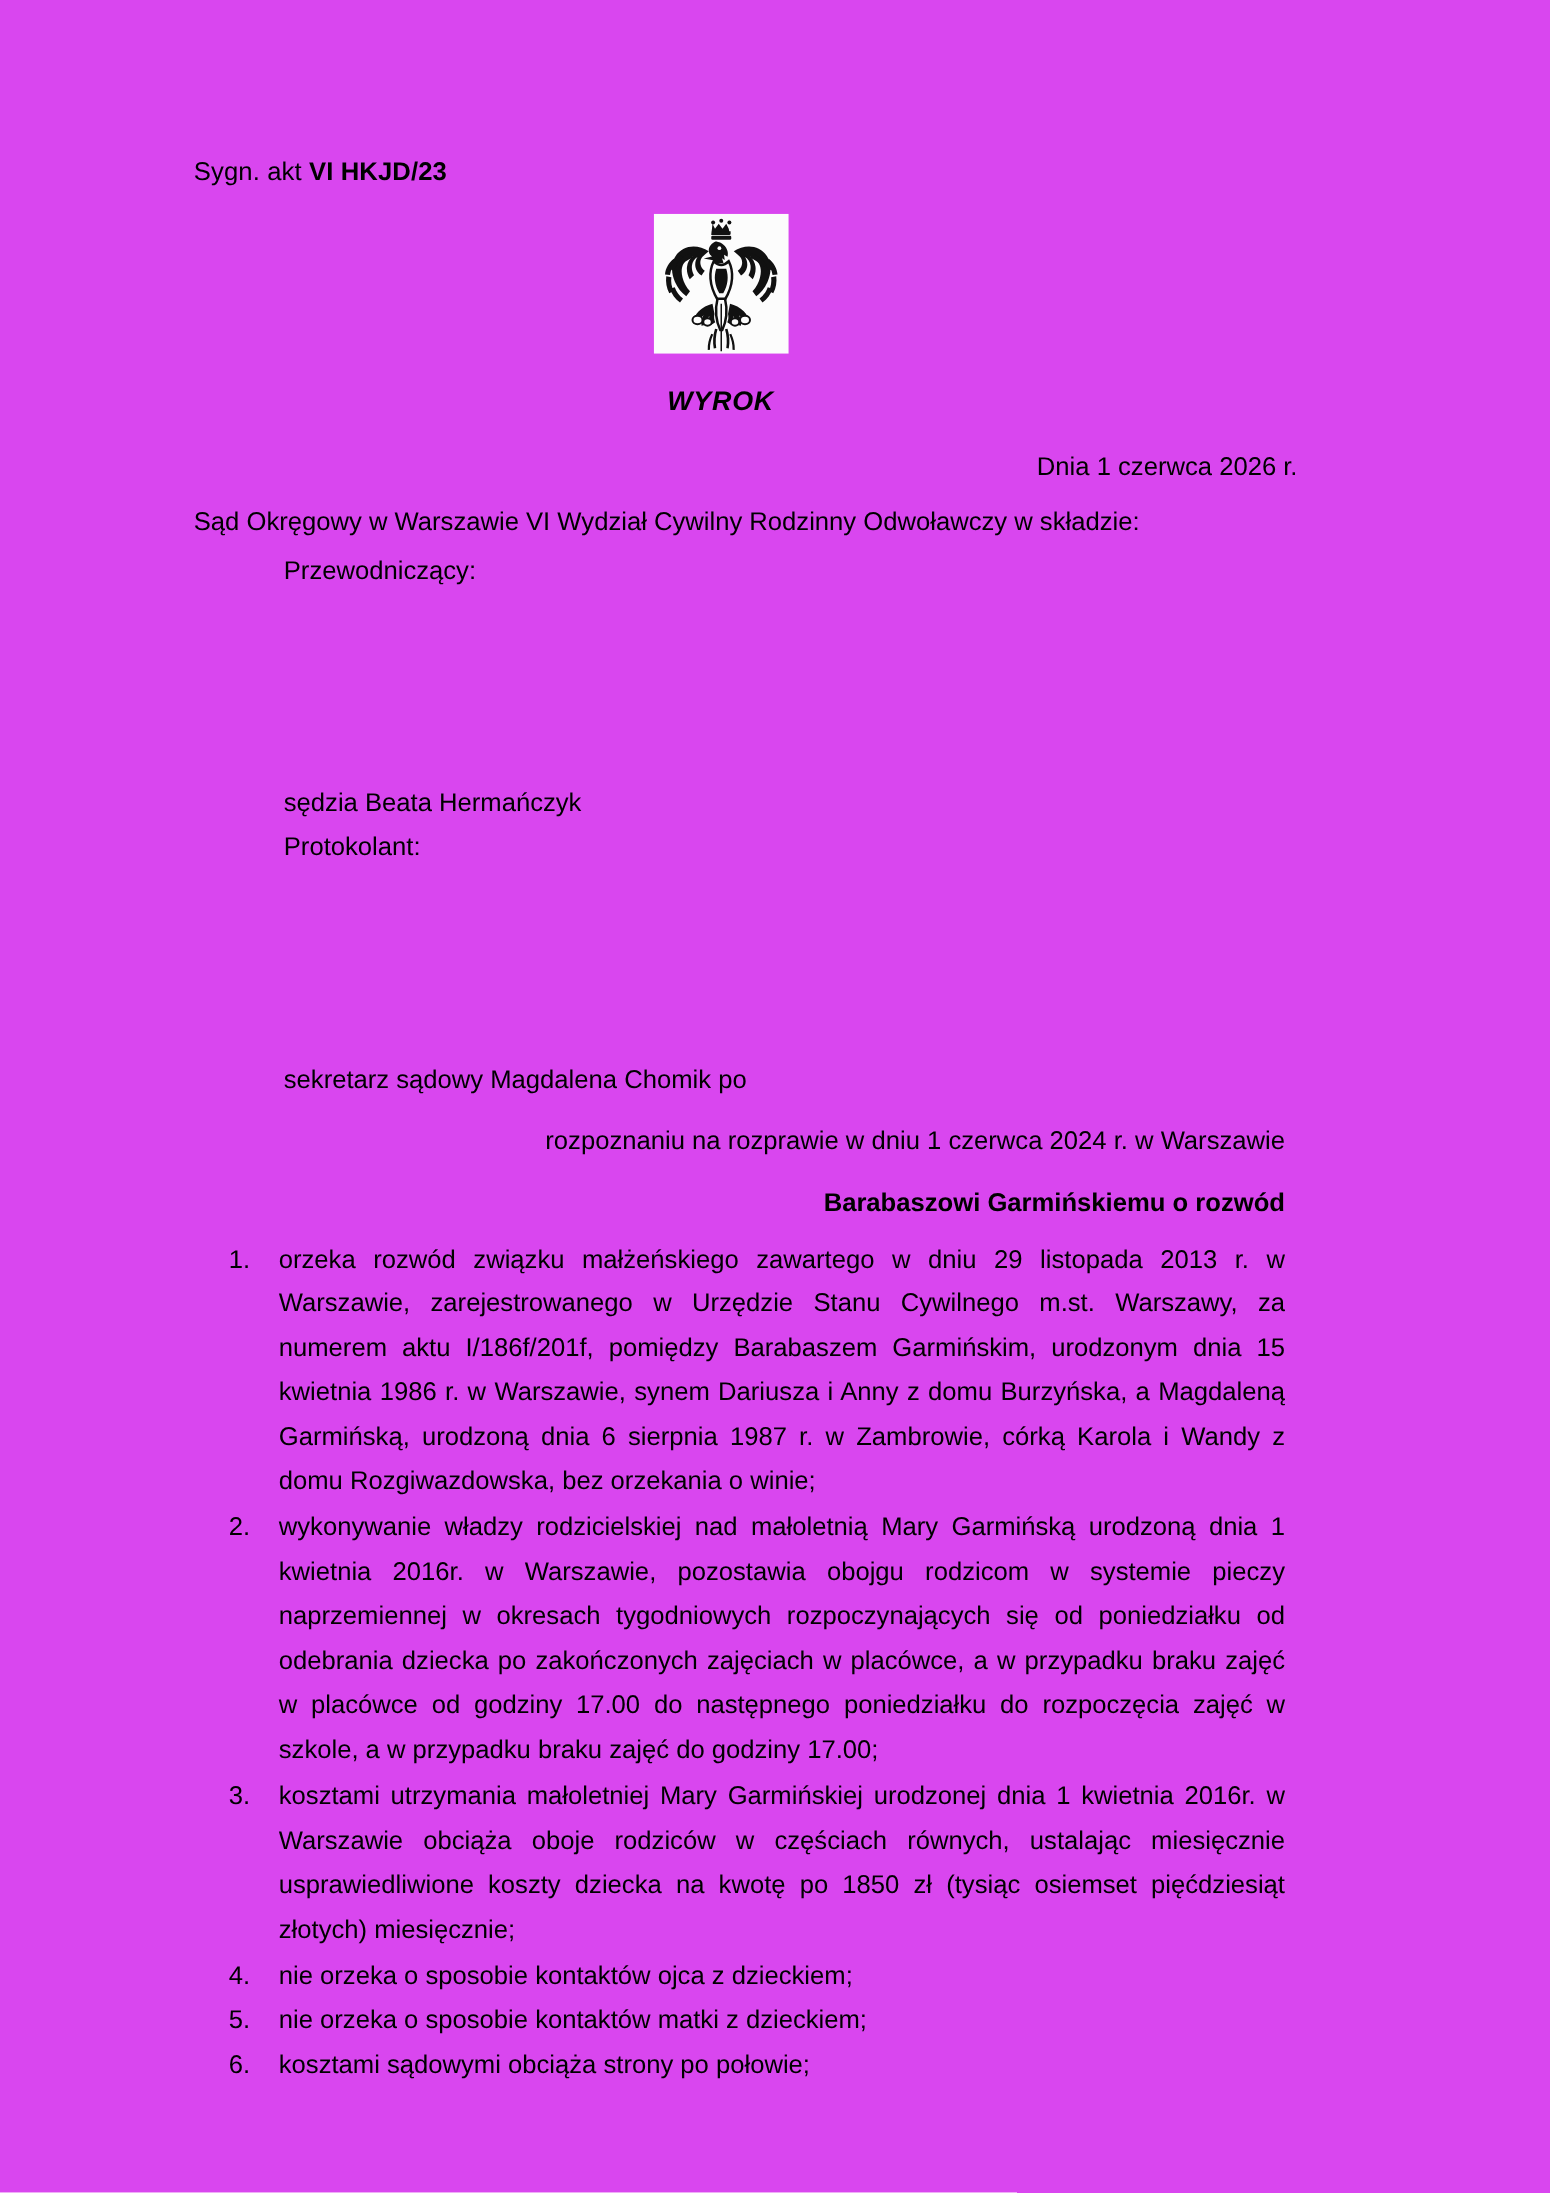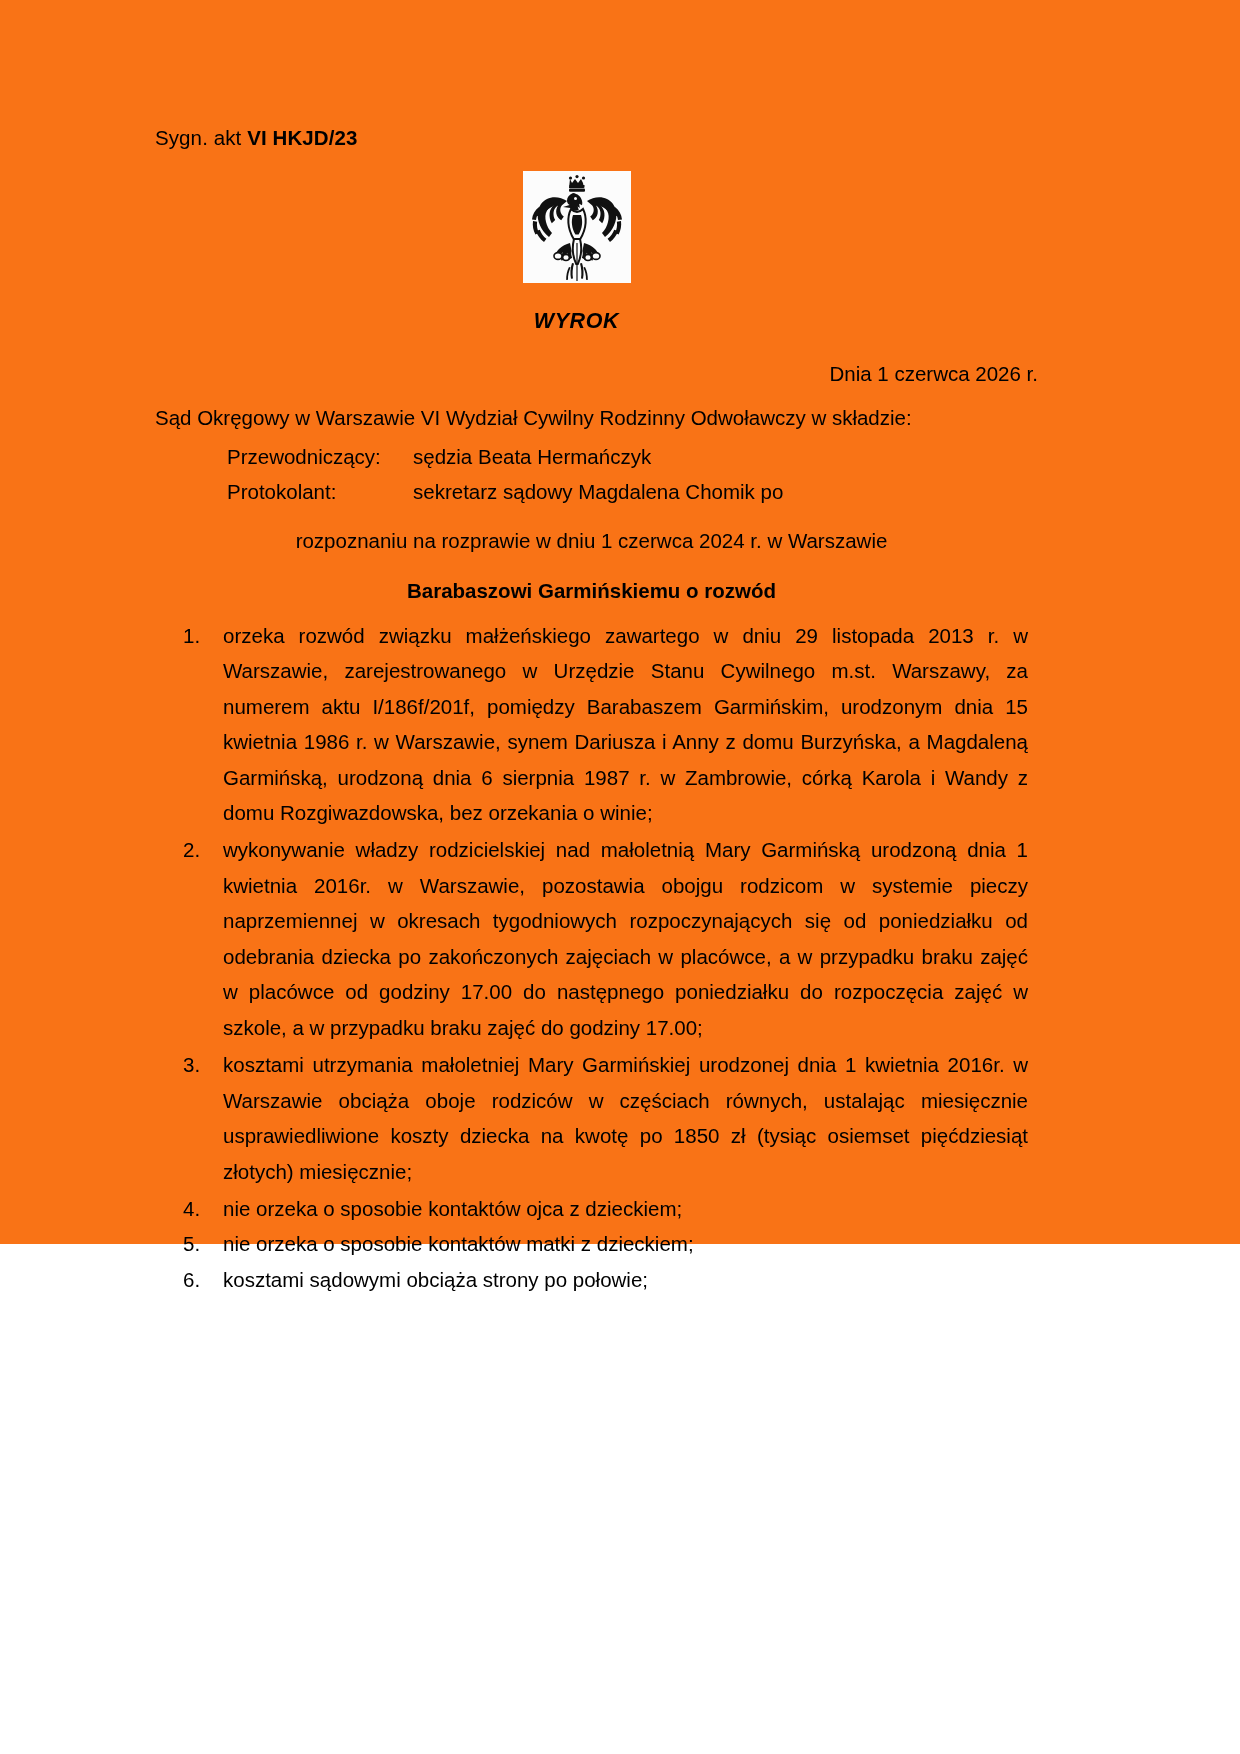--- a/index.html
+++ b/index.html
@@ -10,22 +10,22 @@
   body {
     width: 1240px;
     height: 1754px;
     font-family: "Liberation Sans", sans-serif;
     color: #000000;
     -webkit-font-smoothing: antialiased;
   }
   .page {
     position: relative;
     width: 1240px;
-    height: 1244px;
-    background: #f97316;
+    height: 1754px;
+    background: #d946ef;
     box-sizing: border-box;
     padding: 128px 212px 0 155px;
   }
   .case-number {
     font-size: 20.5px;
     line-height: 1.0;
     margin: 0 0 0 0;
     letter-spacing: 0.1px;
   }
   .case-number b { font-weight: bold; }
@@ -67,32 +67,33 @@
     margin-right: -10px;
   }
   .para {
     font-size: 20.5px;
     line-height: 1.72;
     text-align: justify;
     text-justify: inter-word;
     margin-top: 14px;
   }
   .para-nojust {
-    text-align: center;
+    text-align: right;
   }
   .para b { font-weight: bold; }
 
   .composition {
     font-size: 20.5px;
     line-height: 1.72;
     margin-top: 4px;
   }
   .comp-row {
     display: flex;
     padding-left: 72px;
+    flex-direction: column;
   }
   .comp-label {
     width: 186px;
     flex: 0 0 186px;
   }
   .comp-value { flex: 1; }
 
   ol.rulings {
     margin: 10px 0 0 0;
     padding: 0;

